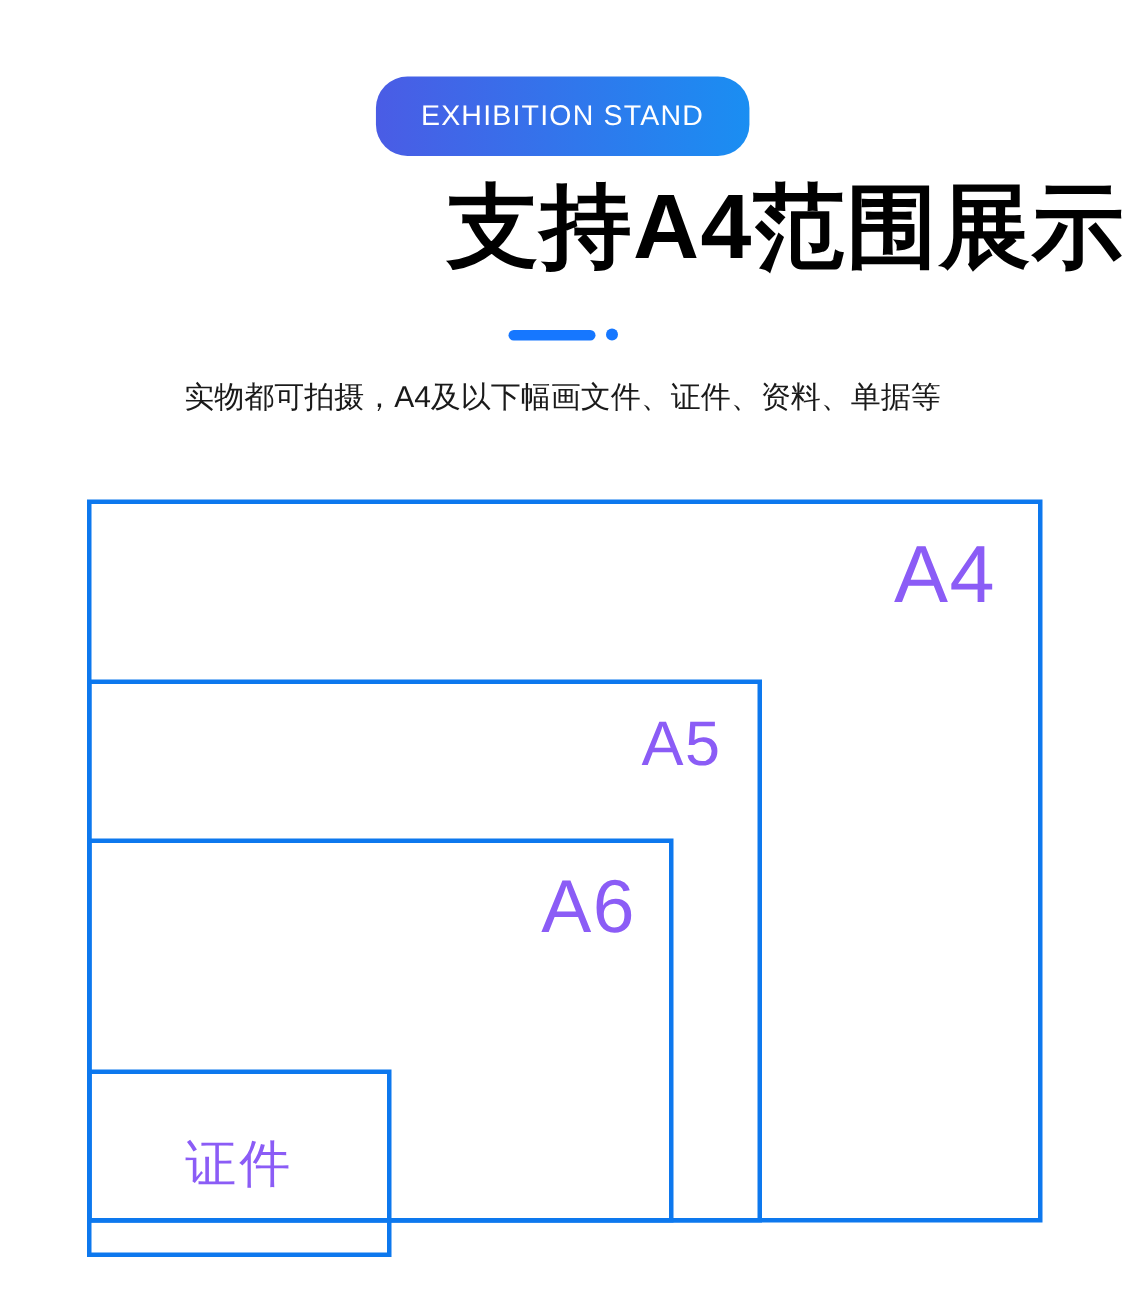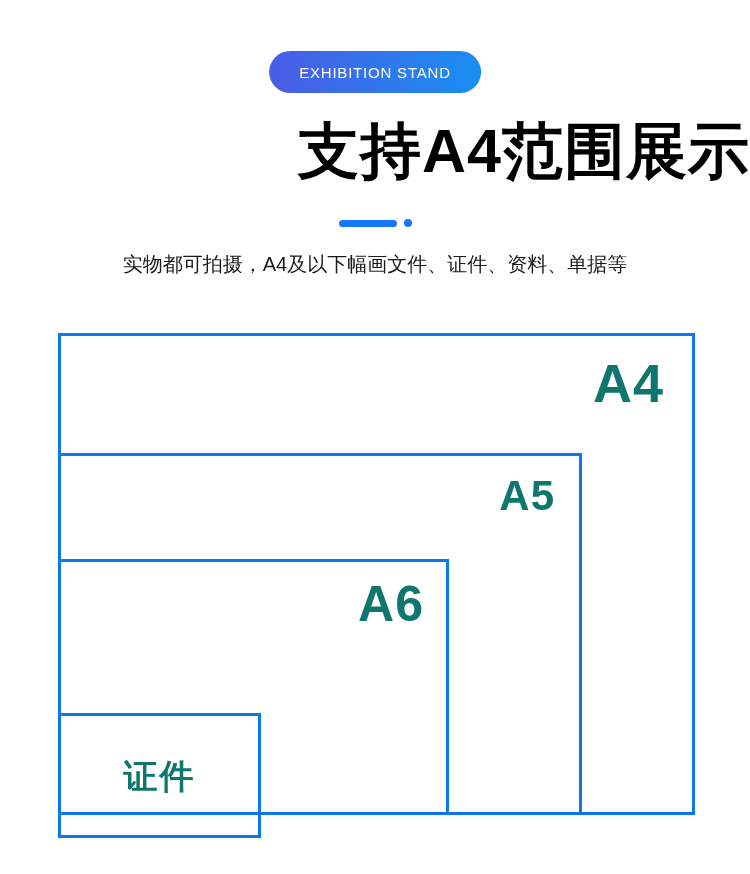--- a/index.html
+++ b/index.html
@@ -13,26 +13,26 @@
   body{
     position:relative;
     background:#ffffff;
     overflow:hidden;
     font-family:"Liberation Sans", sans-serif;
     color:#000;
   }
   .badge{
     position:absolute;
     top:51px;left:50%;transform:translateX(-50%);
-    height:42px;
+    height:53px;
     padding:0 30px;
     border-radius:21px;
     background:linear-gradient(90deg,var(--badge-start,#4a5ce5),var(--badge-end,#1a8ef2));
     color:#fff;
-    font-size:15px;
+    font-size:19px;
     letter-spacing:0.8px;
     display:flex;align-items:center;justify-content:center;
     white-space:nowrap;
   }
   .title{
     position:absolute;
     top:116px;left:0;right:0;
     text-align:right;
     font-size:61px;
     font-weight:800;
@@ -68,26 +68,26 @@
     top:0;left:0;width:750px;height:874px;
   }
   .size-box{
     position:absolute;
     border:3px solid var(--border-blue,#0d78ee);
     background:transparent;
   }
   .size-box .size-label{
     position:absolute;
     line-height:1;
-    font-weight:700;
-    color:#0f766e;
+    font-weight:400;
+    color:#8b5cf6;
   }
   .box-a4{left:58px;top:333px;width:637px;height:482px;}
   .box-a4 .size-label{top:20px;right:28px;font-size:54px;letter-spacing:1px;}
-  .box-a5{left:58px;top:453px;width:524px;height:362px;text-align:right;}
+  .box-a5{left:58px;top:453px;width:450px;height:362px;text-align:right;}
   .box-a5 .size-label{top:19px;right:24px;font-size:42px;letter-spacing:1px;}
   .box-a6{left:58px;top:559px;width:391px;height:256px;}
   .box-a6 .size-label{top:17px;right:22px;font-size:50px;letter-spacing:1px;}
   .box-id{left:58px;top:713px;width:203px;height:125px;display:flex;align-items:center;justify-content:center;}
   .box-id .size-label{position:static;font-size:34px;letter-spacing:2px;}
 </style>
 </head>
 <body>
 
 <div class="badge">

